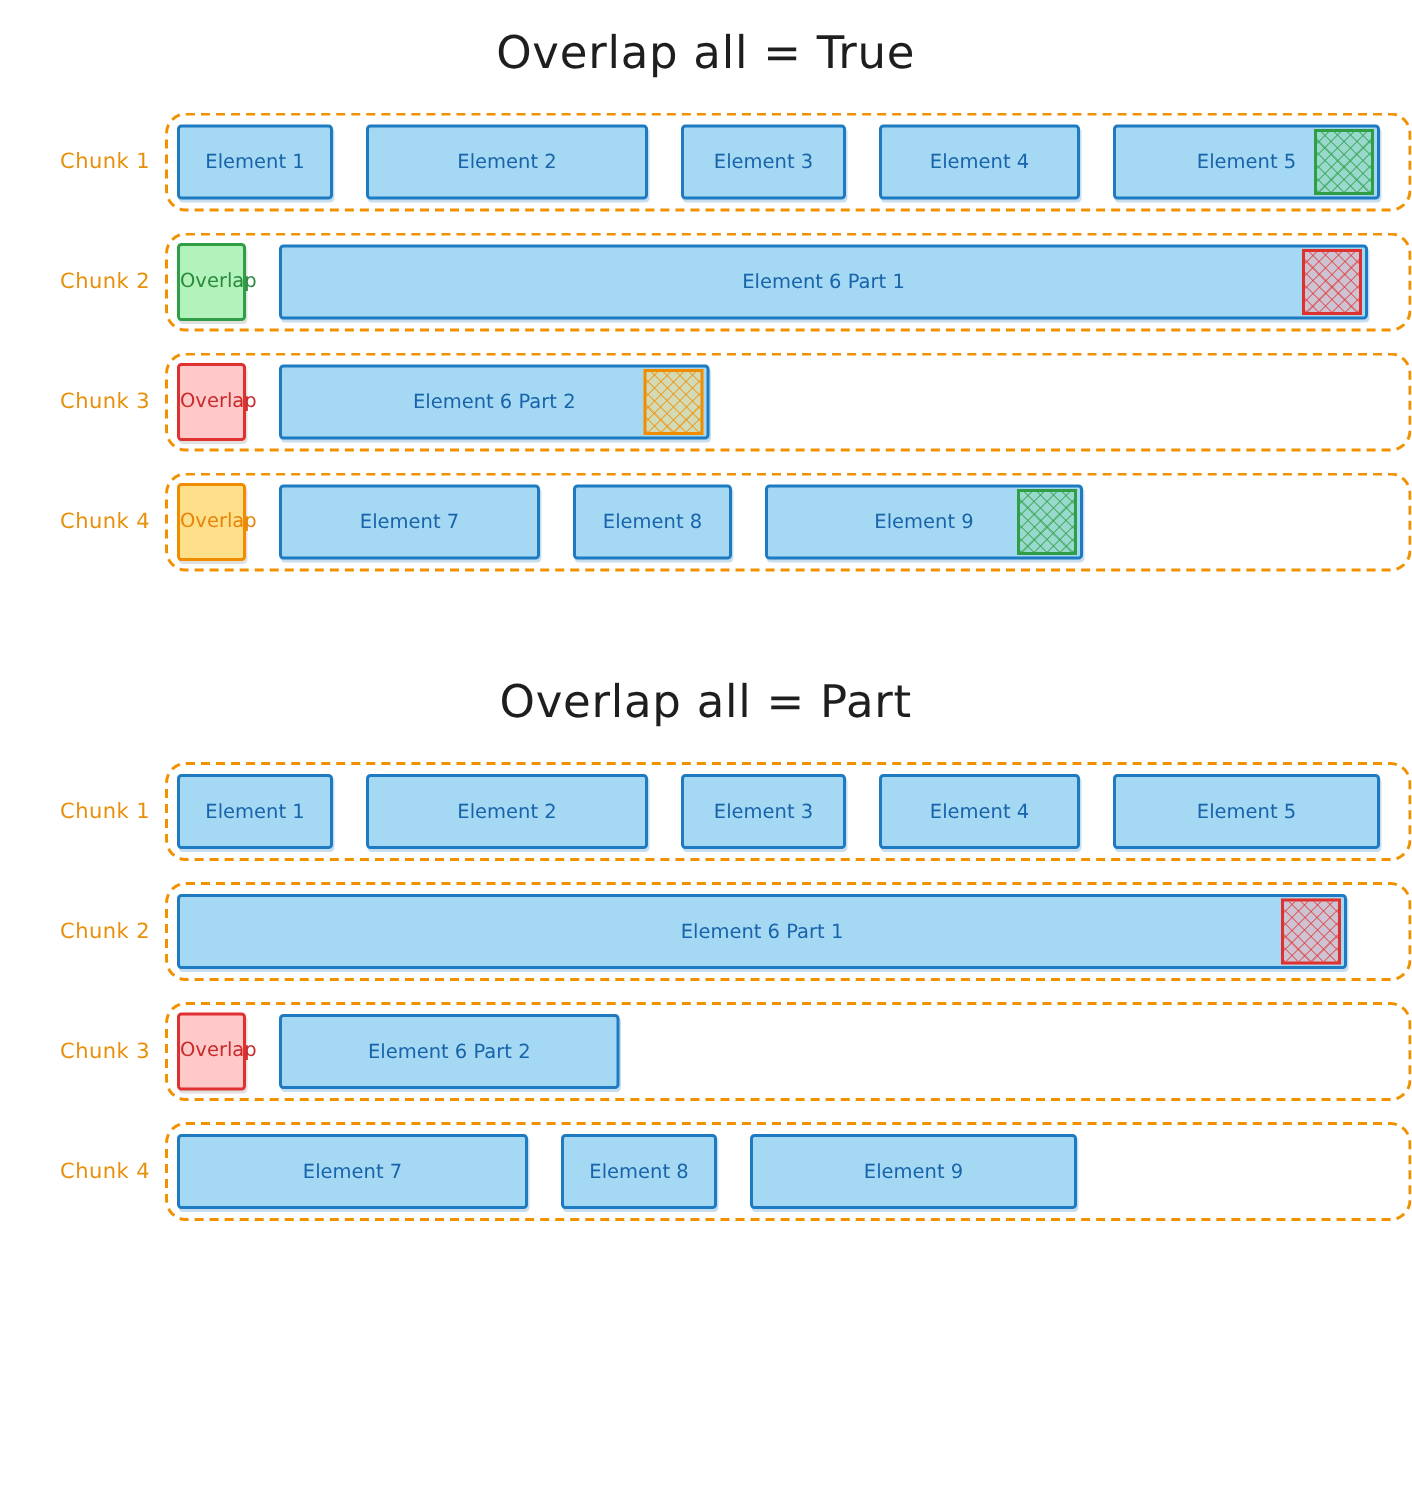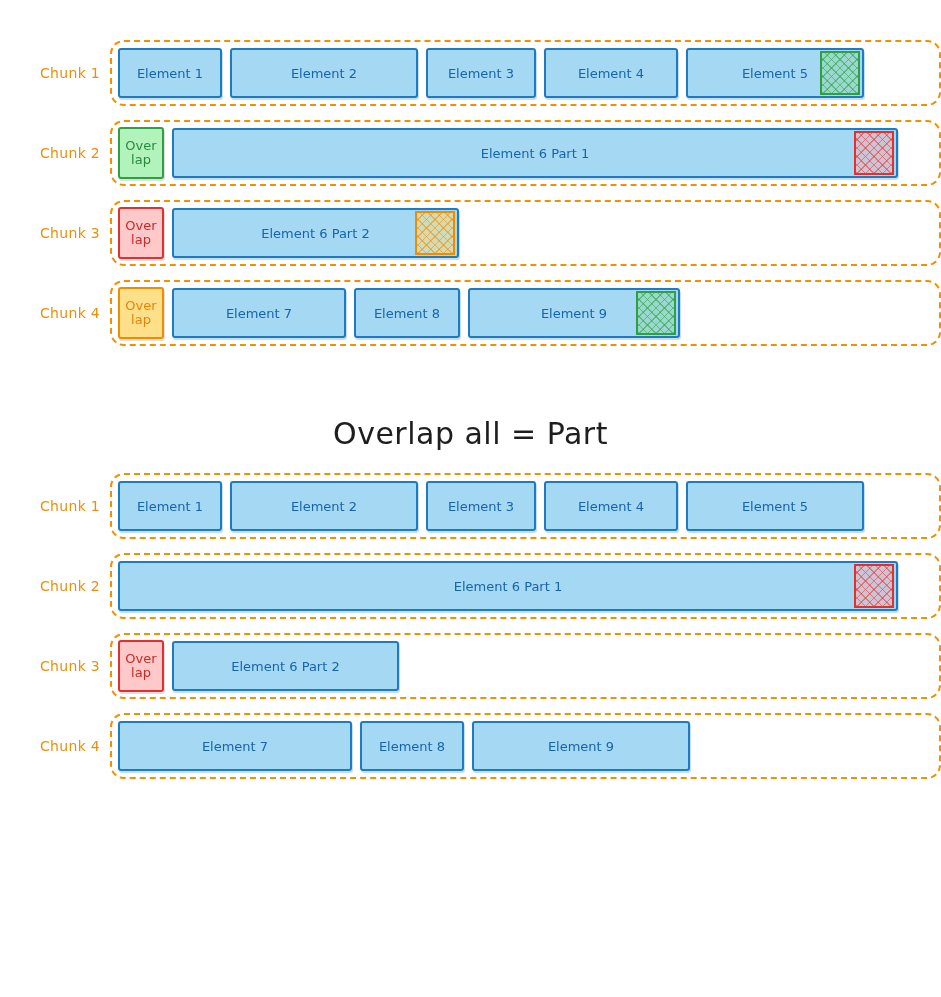--- a/index.html
+++ b/index.html
@@ -44,21 +44,21 @@
     align-items:center;
     padding:0 6px;
     box-sizing:border-box;
     background:#ffffff;
   }
   .track{
     position:relative;
     display:flex;
     align-items:center;
     height:100%;
-    gap:0;
+    gap:14px;
   }
   .elem{
     position:relative;
     height:50px;
     background:#a5d8f3;
     border:2px solid #1f7bc1;
     border-radius:3px;
     display:flex;
     align-items:center;
     justify-content:center;
@@ -100,23 +100,22 @@
     background-image:
       repeating-linear-gradient(45deg, rgba(240,140,0,.55) 0 1px, transparent 1px 6px),
       repeating-linear-gradient(-45deg, rgba(240,140,0,.55) 0 1px, transparent 1px 6px);
   }
   
   .overlap{
     height:52px;
     width:46px;
     border-radius:3px;
     display:flex;
-    flex-direction:column;
-    align-items:center;
-    justify-content:center;
+    flex-direction:row;
+    align-items:center;
     font-size:13px;
     line-height:1.08;
     font-family:"DejaVu Sans", sans-serif;
     box-sizing:border-box;
     margin-right:8px;
     flex:0 0 46px;
     box-shadow:1px 2px 0 rgba(0,0,0,.12);
   }
   .overlap.green{background:#b2f2bb;border:2px solid #2f9e44;color:#2b8a3e;}
   .overlap.red{background:#ffc9c9;border:2px solid #e03131;color:#c92a2a;}
@@ -126,20 +125,21 @@
   .gap-between{height:56px;}
 </style>
 </head>
 <body>
 
 <div>
 
   <div class="spacer-top-a"></div>
 
   <div class="section">
+    <div class="section-title">Overlap all = True</div>
     <div class="rows" id="rows-0" style="margin-top:22px;">
         <div class="row">
           <div class="chunk-label">Chunk 1</div>
           <div class="chunk-box">
             <div class="track">
               <div class="elem" style="width: 104px; flex: 0 0 104px;">
                 <span class="elabel">Element 1</span>
               </div>
               <div class="elem" style="width: 188px; flex: 0 0 188px;">
                 <span class="elabel">Element 2</span>

